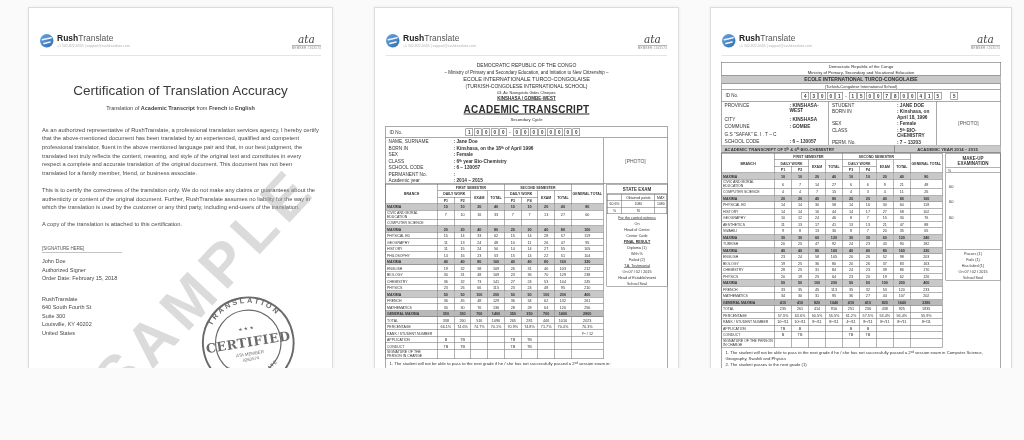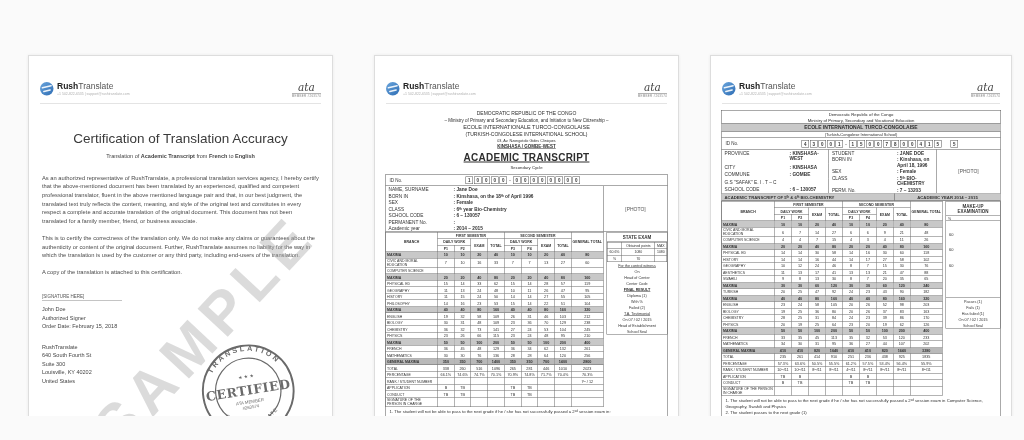--- a/index.html
+++ b/index.html
@@ -1,17 +1,17 @@
 <!DOCTYPE html>
 <html><head>
 <meta charset="utf-8">
 <style>
   html,body{margin:0;padding:0;}
   body{width:1024px;height:440px;background:#fafafa;font-family:"Liberation Sans","DejaVu Sans",sans-serif;color:#333;}
-  .canvas{position:relative;width:1024px;height:368px;overflow:hidden;margin-top:48px;}
+  .canvas{position:relative;width:1024px;height:368px;overflow:hidden;}
 
   .page{position:absolute;top:7px;height:426px;background:#fff;border:1px solid #ddd;box-shadow:0 0 3px rgba(0,0,0,.07);overflow:hidden;}
   .page1{left:28px;width:303px;}
   .page2{left:374px;width:303px;}
   .page3{left:710px;width:300px;}
   
   .shrink{width:200%;height:852px;transform:scale(.5);transform-origin:0 0;position:relative;}
 
   
   .phead{display:flex;justify-content:space-between;align-items:flex-start;margin:26px 22px 0;padding-bottom:12px;border-bottom:1px solid #c9c9c9;}

